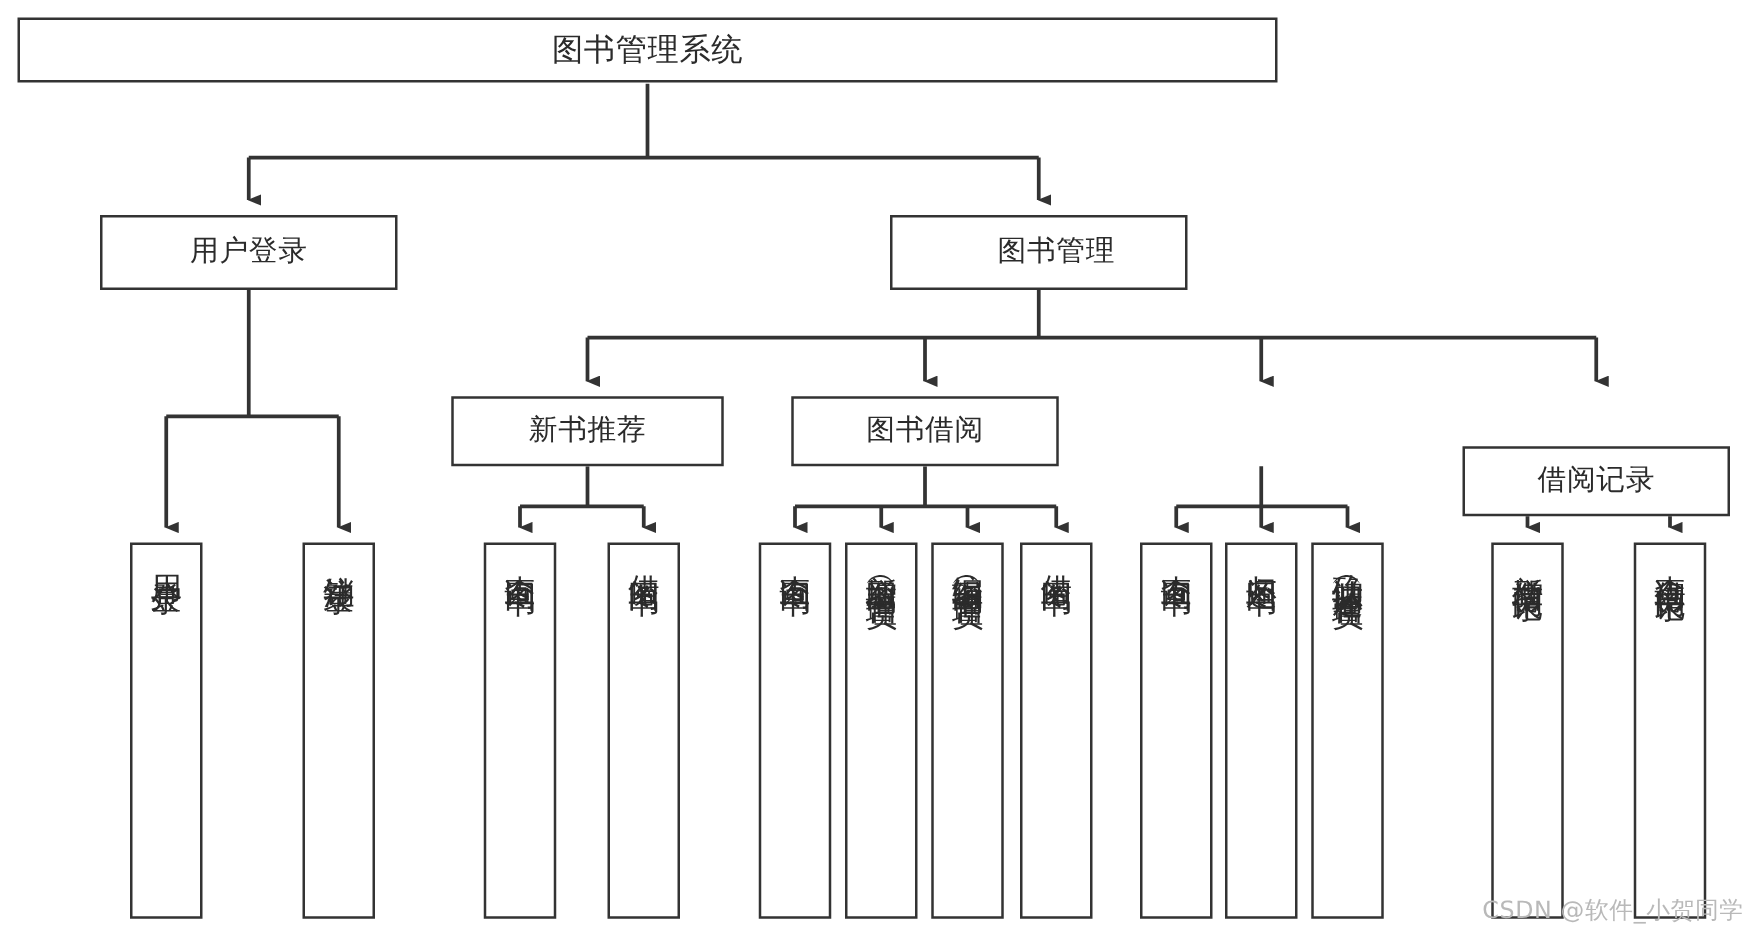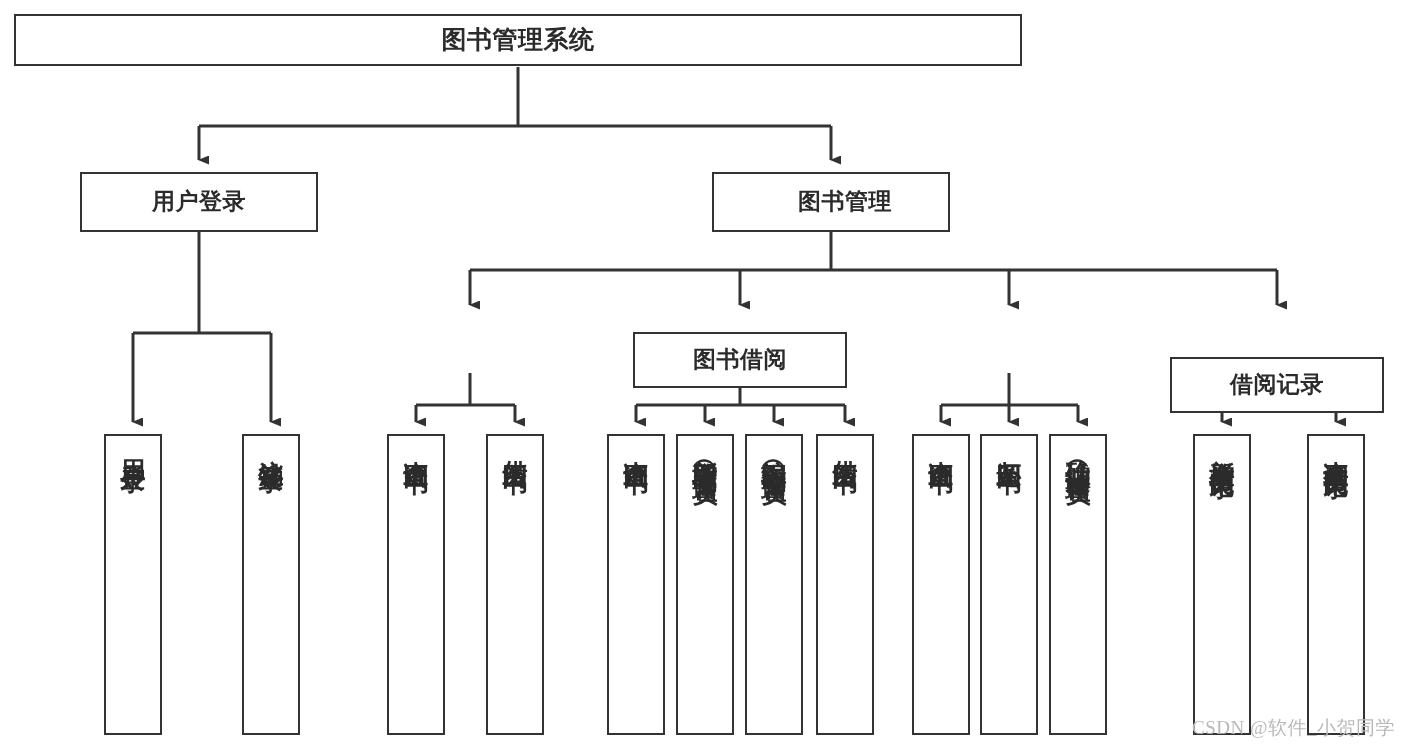--- a/index.html
+++ b/index.html
@@ -36,21 +36,20 @@
     align-items: center;
     justify-content: center;
     color: #2b2b2b;
     z-index: 2;
   }
   .node .label {
     display: block;
     text-align: center;
     line-height: 1.28;
     letter-spacing: 0.5px;
-    font-weight: bold;
   }
   
   .node.root .label {
     font-size: 25px;
   }
   
   .node.level2 .label {
     font-size: 23px;
   }
   
@@ -70,21 +69,20 @@
   }
   .watermark {
     position: absolute;
     right: 10px;
     bottom: 6px;
     font-size: 19px;
     color: #b9b9b9;
     white-space: nowrap;
     z-index: 3;
     letter-spacing: 0.5px;
-    font-family: Liberation Serif, serif;
   }
 </style>
 </head>
 <body>
 
 <div id="diagram-root">
 
   <svg class="connectors" viewBox="0 0 1405 747">
     <defs>
       <marker id="arrowhead" markerWidth="9" markerHeight="11" refX="4.5" refY="10" orient="auto" markerUnits="userSpaceOnUse">
@@ -151,21 +149,24 @@
     <span class="label">图书管理系统</span>
   </div>
 
   <div class="node level2" style="left:80px; top:172px; width:238px; height:60px;">
     <span class="label">用户登录</span>
   </div>
   <div class="node level2" style="left:712px; top:172px; width:238px; height:60px;padding-left:28px;">
     <span class="label">图书管理</span>
   </div>
 
-  <div class="node level2" style="left:633px; top:332px; width:214px; height:56px;">
+  <div class="node level2" style="left:361px; top:317px; width:218px; height:56px;">
+    <span class="label">新书推荐</span>
+  </div>
+  <div class="node level2" style="left:633px; top:317px; width:214px; height:56px;">
     <span class="label">图书借阅</span>
   </div>
   <div class="node level2" style="left:1170px; top:317px; width:214px; height:56px;margin-top:40px;">
     <span class="label">借阅记录</span>
   </div>
 
   <div class="node leaf" style="left:104px; top:434px; width:58px; height:301px;">
     <span class="label">用户登录</span>
   </div>
   <div class="node leaf" style="left:242px; top:434px; width:58px; height:301px;">

